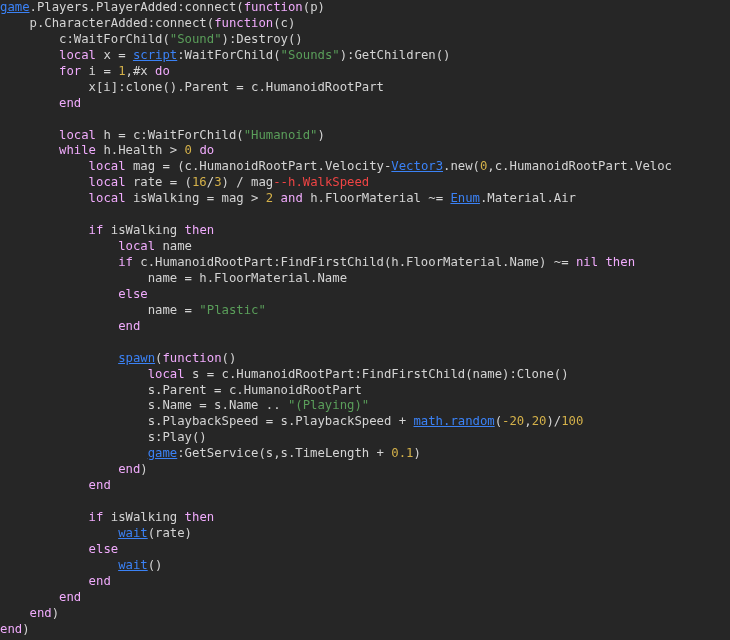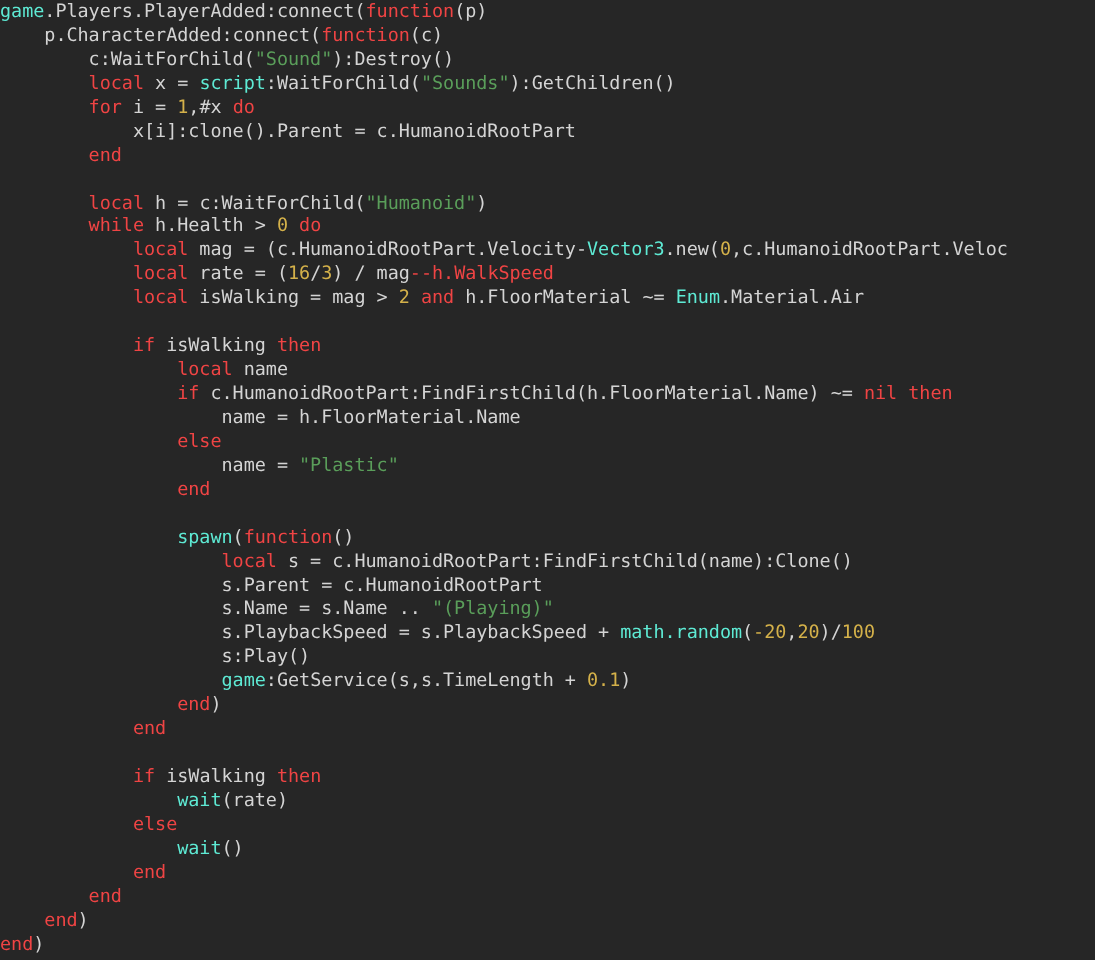--- a/index.html
+++ b/index.html
@@ -31,22 +31,22 @@
     color: #d4d4d4;
     letter-spacing: -0.02px;
     -webkit-font-smoothing: antialiased;
   }
   .ln {
     display: block;
     height: 15.95px;
     white-space: pre;
   }
   
-  .kw   { color: #ef4444; }            
-  .bi   { color: #5eead4; }            
+  .kw   { color: #f0abfc; }            
+  .bi   { color: #3b82f6; text-decoration: underline; }            
   .str  { color: #5a9e5a; }            
   .num  { color: #d4b14a; }            
   .cmt  { color: #ef4444; }            
   .pln  { color: #d4d4d4; }            
 </style>
 </head>
 <body>
 
 <div id="editor">
   <div id="code"><span class="ln"><span class="bi">game</span><span class="pln">.Players.PlayerAdded:connect(</span><span class="kw">function</span><span class="pln">(p)</span></span><span class="ln"><span class="pln">    p.CharacterAdded:connect(</span><span class="kw">function</span><span class="pln">(c)</span></span><span class="ln"><span class="pln">        c:WaitForChild(</span><span class="str">"Sound"</span><span class="pln">):Destroy()</span></span><span class="ln"><span class="pln">        </span><span class="kw">local</span><span class="pln"> x = </span><span class="bi">script</span><span class="pln">:WaitForChild(</span><span class="str">"Sounds"</span><span class="pln">):GetChildren()</span></span><span class="ln"><span class="pln">        </span><span class="kw">for</span><span class="pln"> i = </span><span class="num">1</span><span class="pln">,#x </span><span class="kw">do</span></span><span class="ln"><span class="pln">            x[i]:clone().Parent = c.HumanoidRootPart</span></span><span class="ln"><span class="pln">        </span><span class="kw">end</span></span><span class="ln">&nbsp;</span><span class="ln"><span class="pln">        </span><span class="kw">local</span><span class="pln"> h = c:WaitForChild(</span><span class="str">"Humanoid"</span><span class="pln">)</span></span><span class="ln"><span class="pln">        </span><span class="kw">while</span><span class="pln"> h.Health &gt; </span><span class="num">0</span><span class="pln"> </span><span class="kw">do</span></span><span class="ln"><span class="pln">            </span><span class="kw">local</span><span class="pln"> mag = (c.HumanoidRootPart.Velocity-</span><span class="bi">Vector3</span><span class="pln">.new(</span><span class="num">0</span><span class="pln">,c.HumanoidRootPart.Veloc</span></span><span class="ln"><span class="pln">            </span><span class="kw">local</span><span class="pln"> rate = (</span><span class="num">16</span><span class="pln">/</span><span class="num">3</span><span class="pln">) / mag</span><span class="cmt">--h.WalkSpeed</span></span><span class="ln"><span class="pln">            </span><span class="kw">local</span><span class="pln"> isWalking = mag &gt; </span><span class="num">2</span><span class="pln"> </span><span class="kw">and</span><span class="pln"> h.FloorMaterial ~= </span><span class="bi">Enum</span><span class="pln">.Material.Air</span></span><span class="ln">&nbsp;</span><span class="ln"><span class="pln">            </span><span class="kw">if</span><span class="pln"> isWalking </span><span class="kw">then</span></span><span class="ln"><span class="pln">                </span><span class="kw">local</span><span class="pln"> name</span></span><span class="ln"><span class="pln">                </span><span class="kw">if</span><span class="pln"> c.HumanoidRootPart:FindFirstChild(h.FloorMaterial.Name) ~= </span><span class="kw">nil</span><span class="pln"> </span><span class="kw">then</span></span><span class="ln"><span class="pln">                    name = h.FloorMaterial.Name</span></span><span class="ln"><span class="pln">                </span><span class="kw">else</span></span><span class="ln"><span class="pln">                    name = </span><span class="str">"Plastic"</span></span><span class="ln"><span class="pln">                </span><span class="kw">end</span></span><span class="ln">&nbsp;</span><span class="ln"><span class="pln">                </span><span class="bi">spawn</span><span class="pln">(</span><span class="kw">function</span><span class="pln">()</span></span><span class="ln"><span class="pln">                    </span><span class="kw">local</span><span class="pln"> s = c.HumanoidRootPart:FindFirstChild(name):Clone()</span></span><span class="ln"><span class="pln">                    s.Parent = c.HumanoidRootPart</span></span><span class="ln"><span class="pln">                    s.Name = s.Name .. </span><span class="str">"(Playing)"</span></span><span class="ln"><span class="pln">                    s.PlaybackSpeed = s.PlaybackSpeed + </span><span class="bi">math.random</span><span class="pln">(</span><span class="num">-20</span><span class="pln">,</span><span class="num">20</span><span class="pln">)/</span><span class="num">100</span></span><span class="ln"><span class="pln">                    s:Play()</span></span><span class="ln"><span class="pln">                    </span><span class="bi">game</span><span class="pln">:GetService(s,s.TimeLength + </span><span class="num">0.1</span><span class="pln">)</span></span><span class="ln"><span class="pln">                </span><span class="kw">end</span><span class="pln">)</span></span><span class="ln"><span class="pln">            </span><span class="kw">end</span></span><span class="ln">&nbsp;</span><span class="ln"><span class="pln">            </span><span class="kw">if</span><span class="pln"> isWalking </span><span class="kw">then</span></span><span class="ln"><span class="pln">                </span><span class="bi">wait</span><span class="pln">(rate)</span></span><span class="ln"><span class="pln">            </span><span class="kw">else</span></span><span class="ln"><span class="pln">                </span><span class="bi">wait</span><span class="pln">()</span></span><span class="ln"><span class="pln">            </span><span class="kw">end</span></span><span class="ln"><span class="pln">        </span><span class="kw">end</span></span><span class="ln"><span class="pln">    </span><span class="kw">end</span><span class="pln">)</span></span><span class="ln"><span class="kw">end</span><span class="pln">)</span></span></div>

